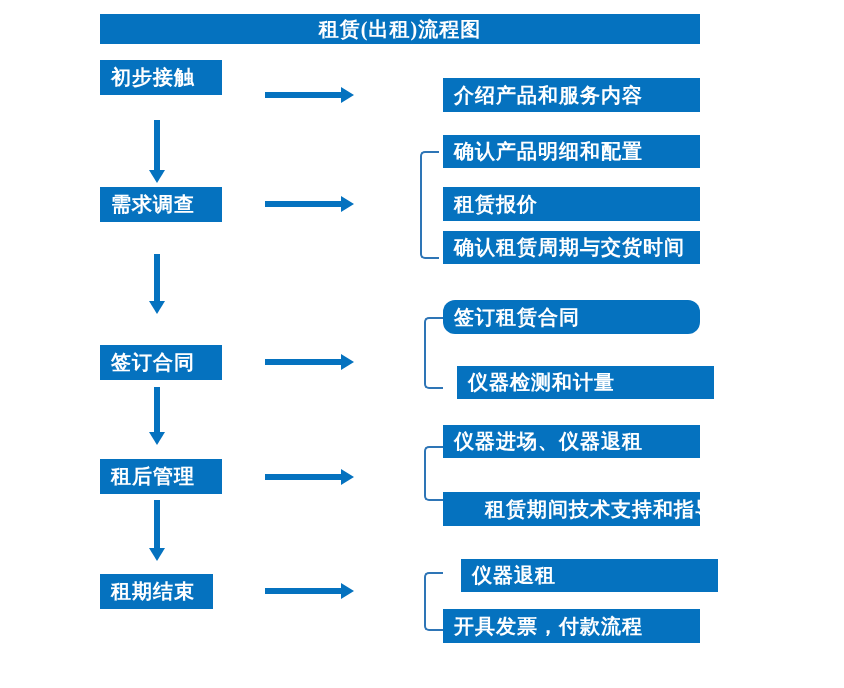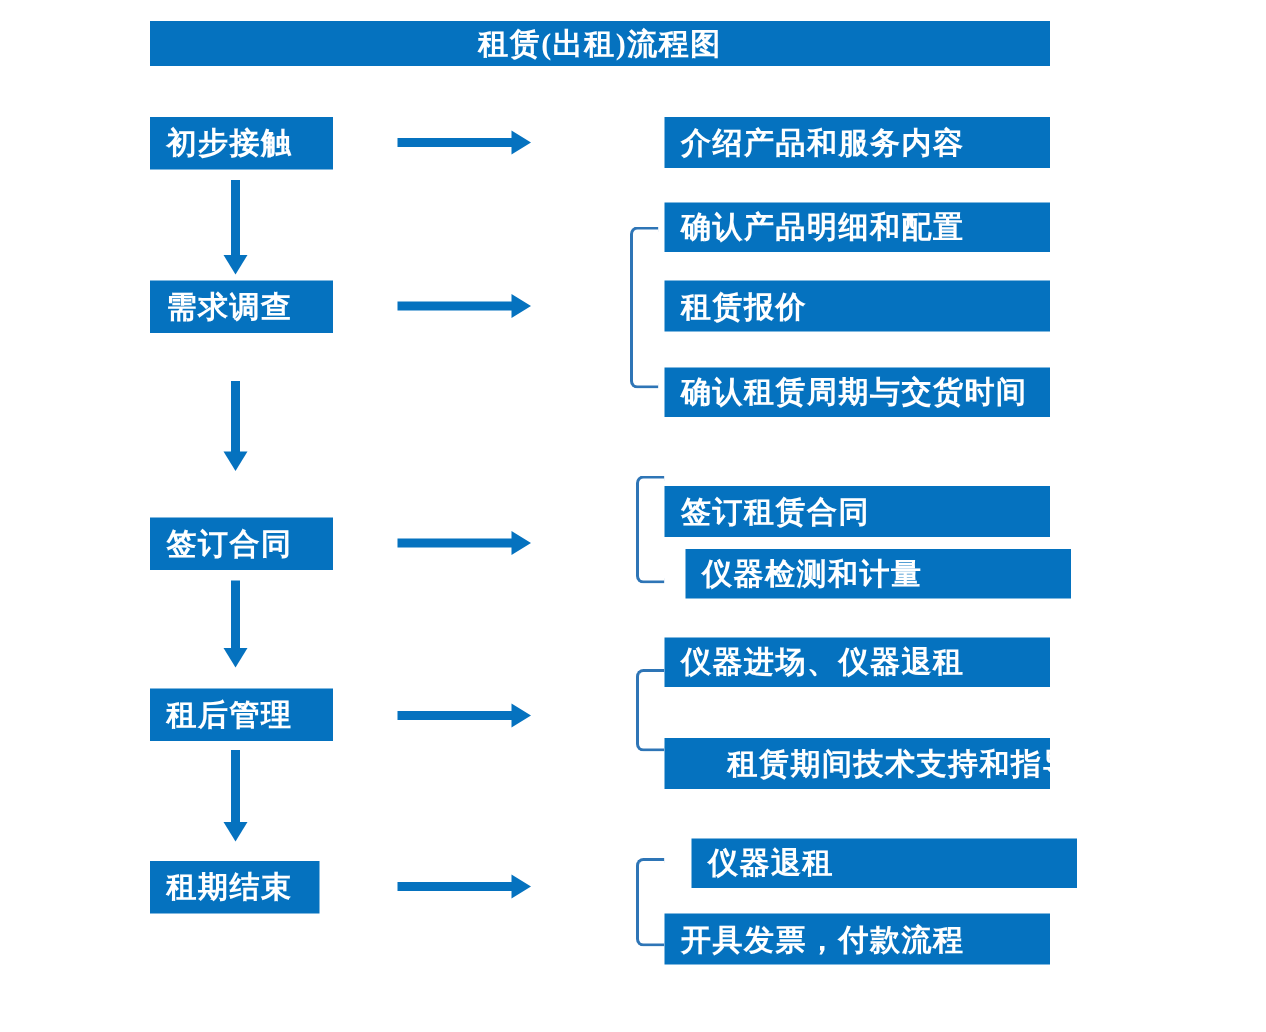--- a/index.html
+++ b/index.html
@@ -38,54 +38,54 @@
     border-radius:5px 0 0 5px;
   }
 </style>
 </head>
 <body>
 
 <div class="canvas" style="--primary: #0572BF; --bracket: #2E75B6; --bg: #FFFFFF;">
 
   <div class="title-bar">租赁(出租)流程图</div>
 
-  <div class="box stage" style="top:78px;">初步接触</div>
+  <div class="box stage" style="top:60px;">初步接触</div>
   <div class="harrow" style="top:87px;">
       <i class="line"></i>
       <i class="head"></i>
     </div>
   <div class="box detail" style="top:78px;">介绍产品和服务内容</div>
 
   <div class="varrow" style="top:120px;height:63px;">
       <i class="line"></i>
       <i class="head"></i>
     </div>
 
   <div class="box stage" style="top:187px;">需求调查</div>
   <div class="harrow" style="top:196px;">
       <i class="line"></i>
       <i class="head"></i>
     </div>
   <div class="bracket" style="left:420px;top:151px;height:108px;"></div>
   <div class="box detail" style="top:187px;">租赁报价</div>
   <div class="box detail" style="top:135px;height:33px;">确认产品明细和配置</div>
-  <div class="box detail" style="top:245px;height:33px;">确认租赁周期与交货时间</div>
+  <div class="box detail" style="top:231px;height:33px;">确认租赁周期与交货时间</div>
 
   <div class="varrow" style="top:254px;height:60px;">
       <i class="line"></i>
       <i class="head"></i>
     </div>
 
   <div class="box stage" style="top:345px;">签订合同</div>
   <div class="harrow" style="top:354px;">
       <i class="line"></i>
       <i class="head"></i>
     </div>
   <div class="bracket" style="left:424px;top:317px;height:72px;"></div>
-  <div class="box detail" style="top:324px;">签订租赁合同</div>
+  <div class="box detail" style="top:300px;border-radius:12px;">签订租赁合同</div>
   <div class="box detail" style="top:366px;height:33px;margin-left:14px;">仪器检测和计量</div>
 
   <div class="varrow" style="top:387px;height:58px;">
       <i class="line"></i>
       <i class="head"></i>
     </div>
 
   <div class="box stage" style="top:459px;">租后管理</div>
   <div class="harrow" style="top:469px;">
       <i class="line"></i>

